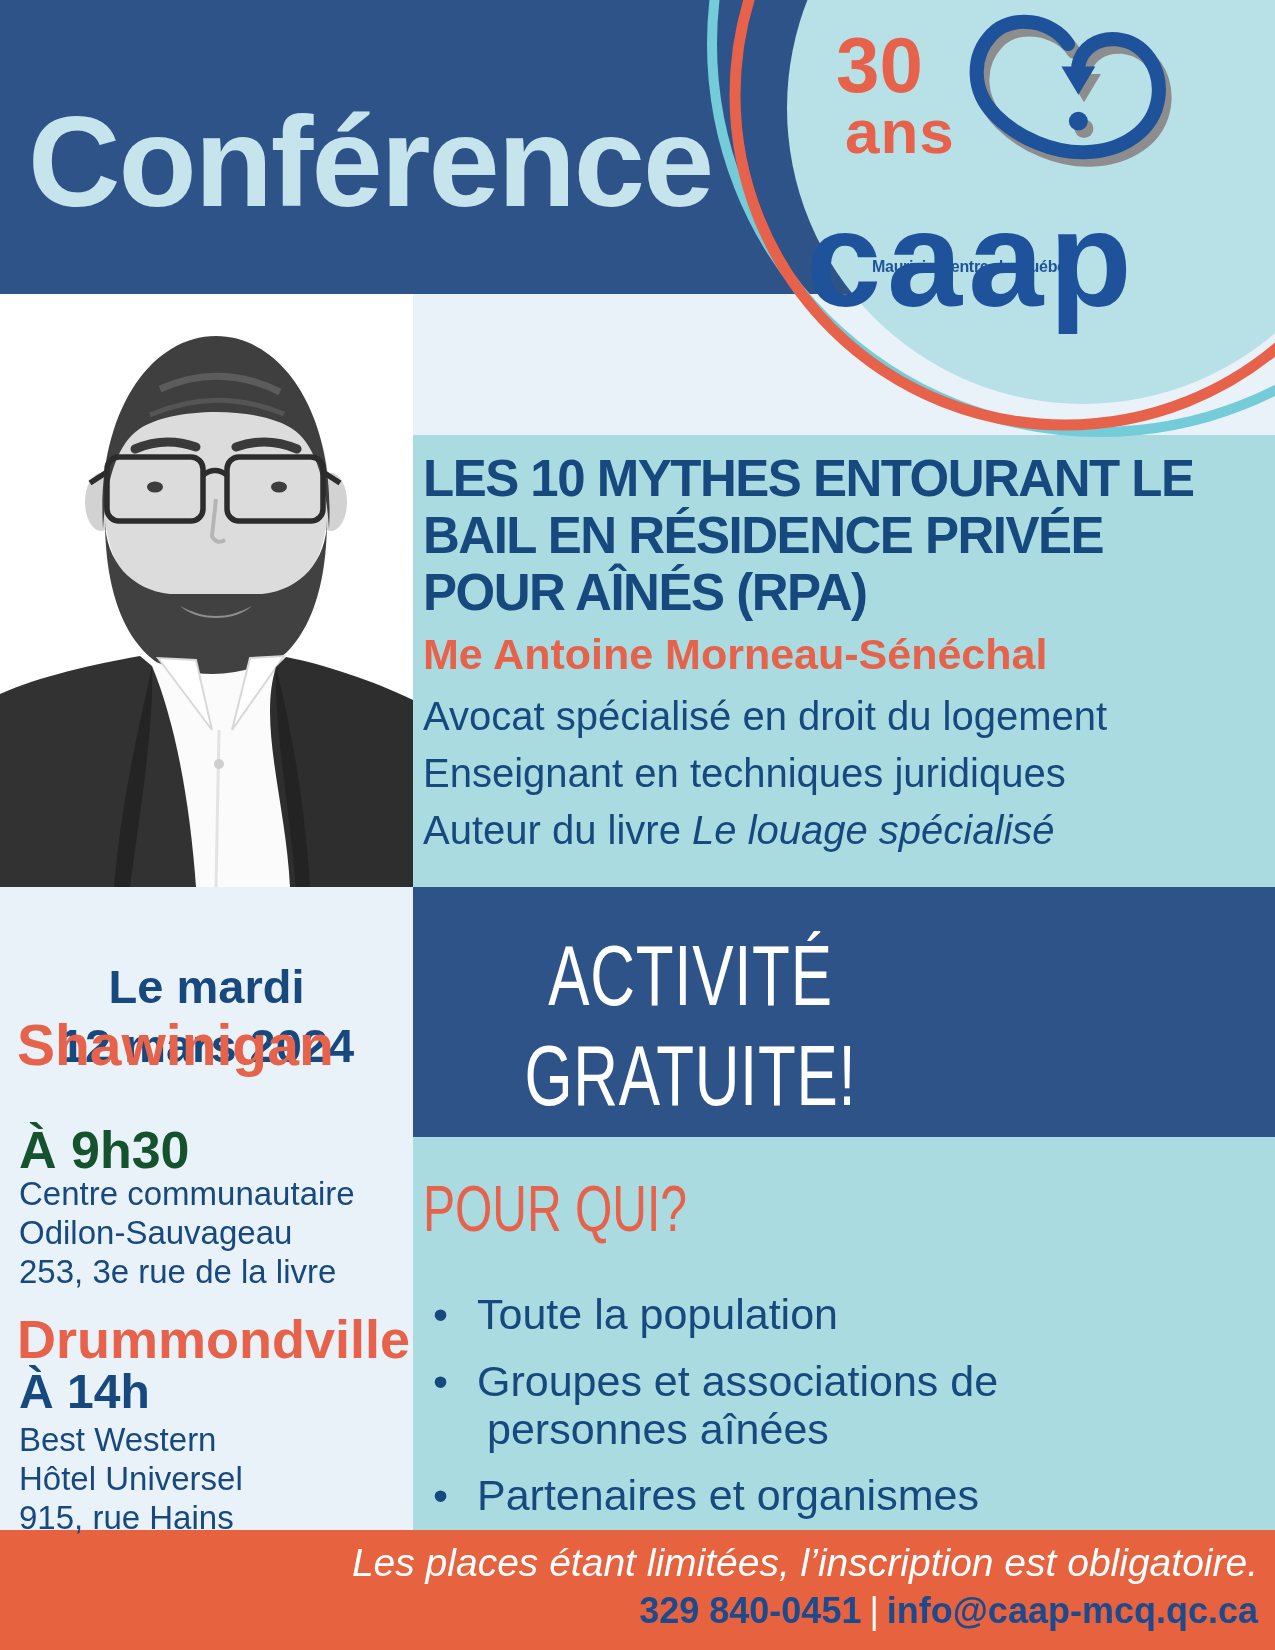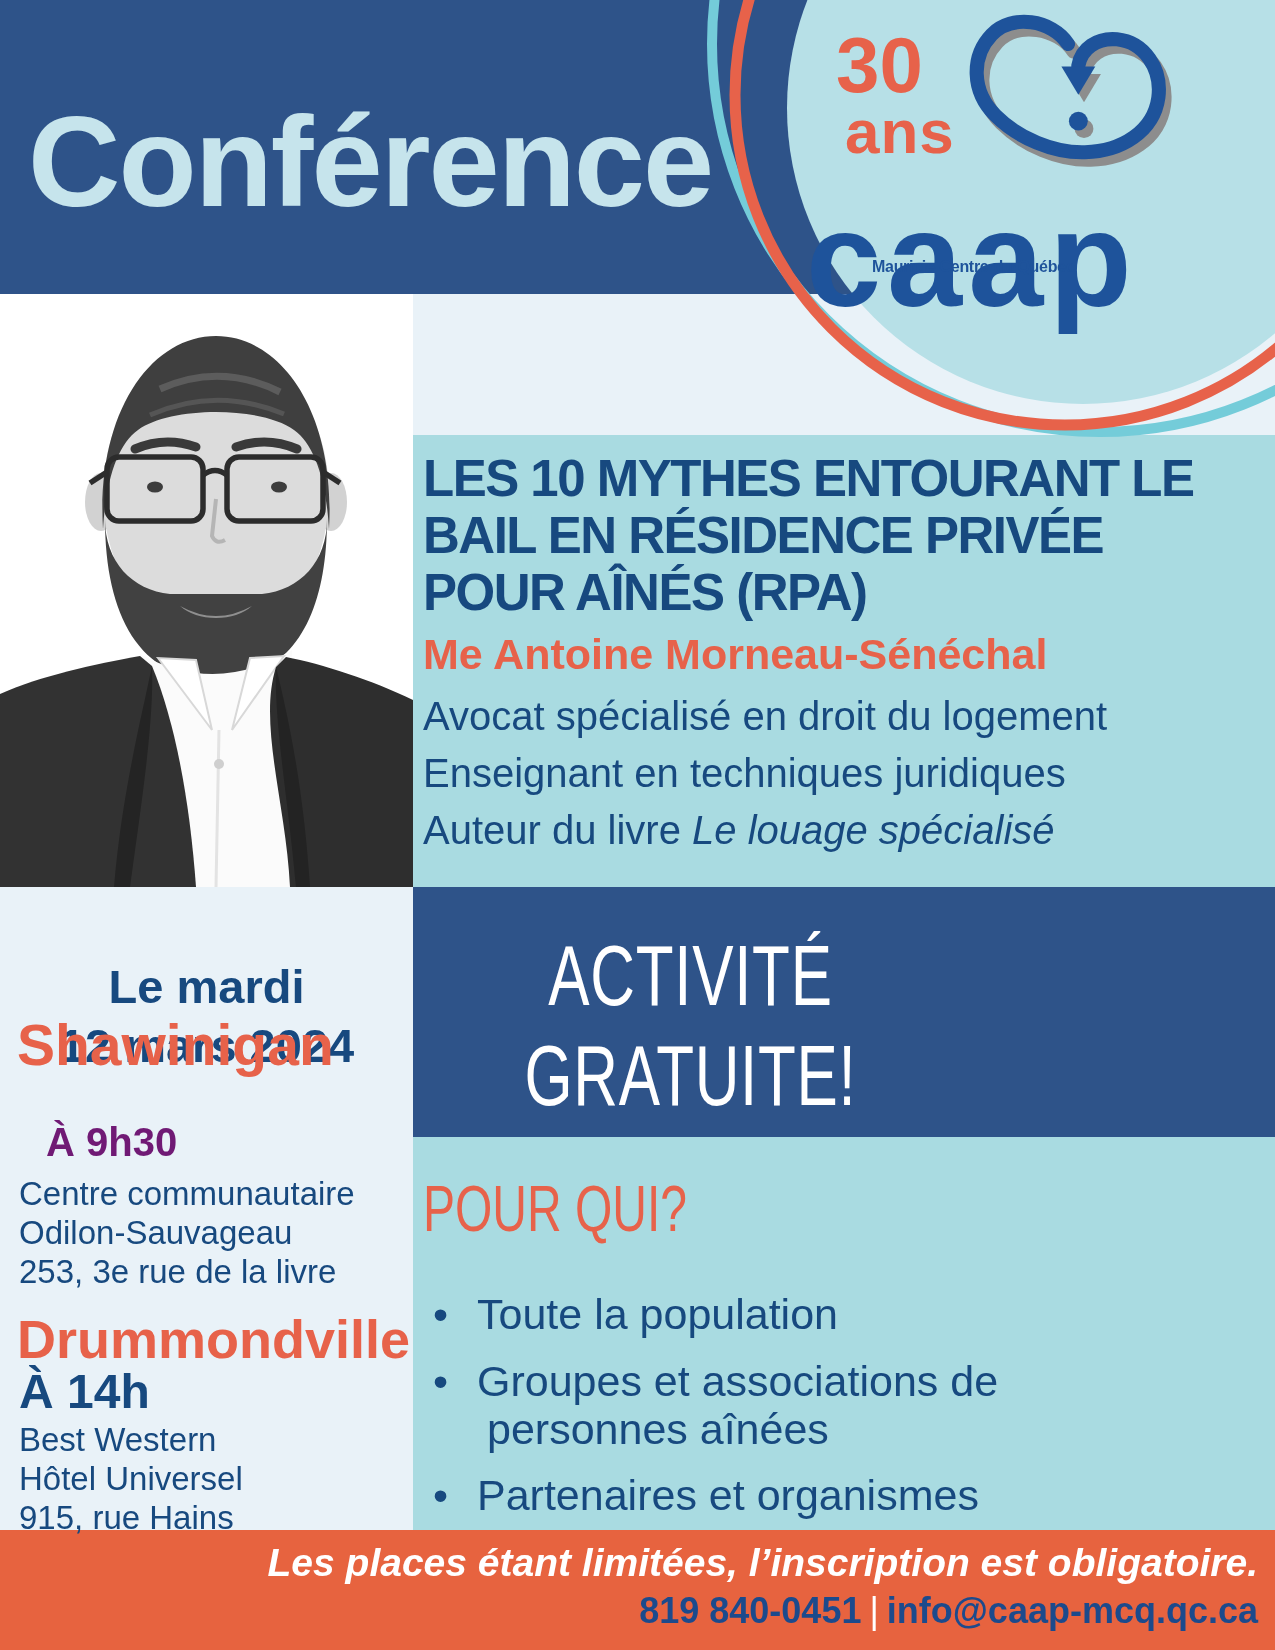--- a/index.html
+++ b/index.html
@@ -33,42 +33,42 @@
               letter-spacing:-1.5px;line-height:57px;color:#17497f;}
   .speaker{left:423px;top:630px;font-size:43px;font-weight:bold;color:#e7624a;}
   .credentials{left:423px;top:688px;width:830px;font-size:40px;font-weight:500;
                line-height:57px;color:#17497f;}
   .book{font-style:italic;}
 
   
   .date-block{left:0;top:957px;width:413px;text-align:center;font-size:47px;font-weight:bold;
               line-height:59px;color:#17497f;}
   .city1{left:17px;top:1012px;font-size:57px;font-weight:700;color:#e7624a;}
-  .time1{left:19px;top:1120px;font-size:40px;font-weight:bold;color:#701a75;margin-left:27px;}
+  .time1{left:19px;top:1120px;font-size:52px;font-weight:bold;color:#14532d;}
   .venue1{left:19px;top:1174px;font-size:33px;font-weight:500;line-height:39px;color:#17497f;}
   .city2{left:17px;top:1308px;font-size:54px;font-weight:600;color:#e7624a;}
   .time2{left:19px;top:1364px;font-size:48px;font-weight:bold;color:#17497f;}
   .venue2{left:19px;top:1420px;font-size:33px;font-weight:500;line-height:39px;color:#17497f;}
 
   
   .free-text{left:413px;top:925px;width:520px;text-align:center;color:#ffffff;
              font-size:86px;line-height:100px;font-weight:400;letter-spacing:1px;
              transform:scaleX(0.72);transform-origin:62% top;}
 
   
   .pour-qui{left:423px;top:1172px;font-size:64px;font-weight:500;color:#e7624a;
             transform:scaleX(0.75);transform-origin:left top;}
   .bullets{left:433px;top:1290px;width:760px;color:#17497f;font-size:43px;font-weight:500;}
   .bullet-row{display:flex;margin-bottom:18px;}
   .bullet-dot{width:44px;flex:0 0 44px;}
   .bullet-lines{line-height:48px;}
   .bullet-cont{display:block;padding-left:10px;}
 
   
-  .footer-note{right:17px;top:1541px;font-size:39px;font-style:italic;font-weight:700;color:#ffffff;}
+  .footer-note{right:17px;top:1541px;font-size:39px;font-style:italic;font-weight:400;color:#ffffff;}
   .footer-contact{right:17px;top:1590px;font-size:36px;font-weight:bold;color:#1c4a8c;}
   .footer-contact .sep{color:#ffffff;font-weight:400;padding:0 8px;}
 </style>
 </head>
 <body>
 
 <div class="poster">
 
   <div class="abs header-band"></div>
   <div class="abs pale-strip"></div>
@@ -199,16 +199,16 @@
       </span>
     </div>
     <div class="bullet-row">
       <span class="bullet-dot">•</span>
       <span class="bullet-lines">Partenaires et organismes</span>
     </div>
   </div>
 
   <div class="abs footer-note">Les places étant limitées, l’inscription est obligatoire.</div>
   <div class="abs footer-contact">
-    <span>819 840-0451</span><span class="sep">|</span><span>info@caap-mcq.qc.ca</span>
+    <span>329 840-0451</span><span class="sep">|</span><span>info@caap-mcq.qc.ca</span>
   </div>
 
 </div>
 
 </body></html>

